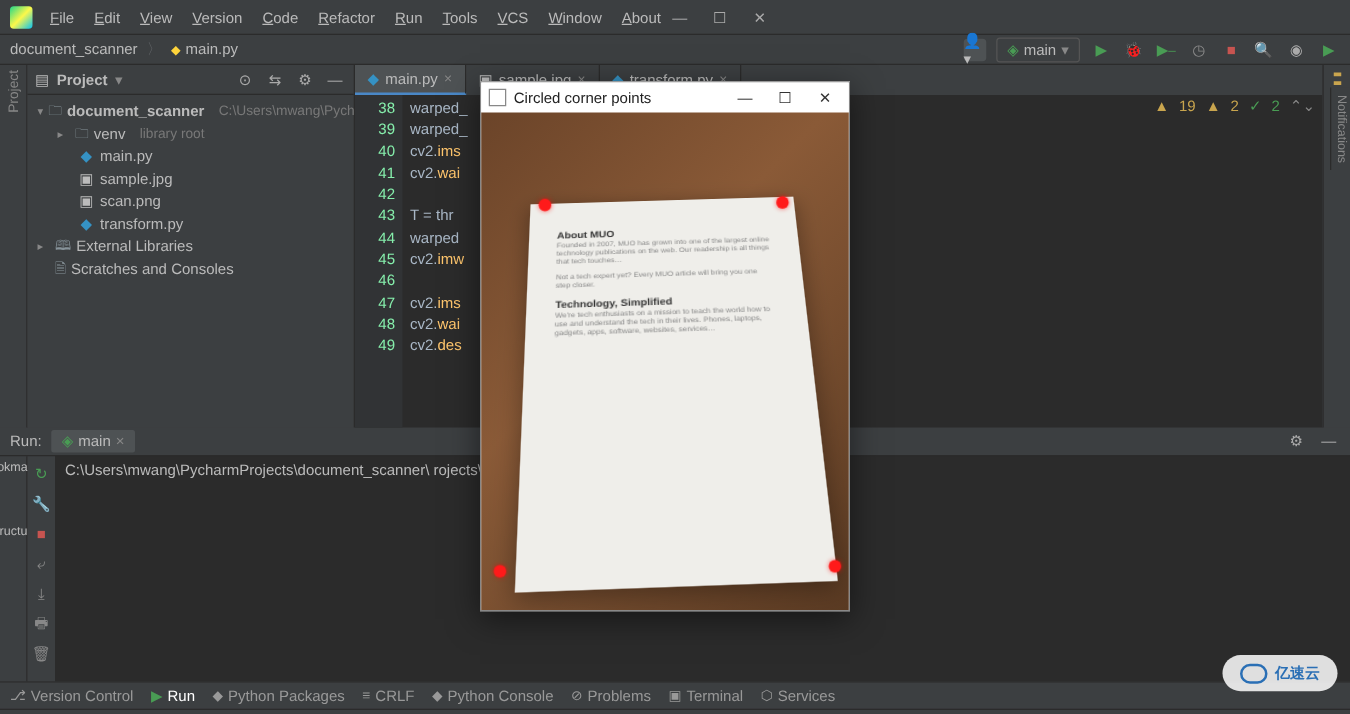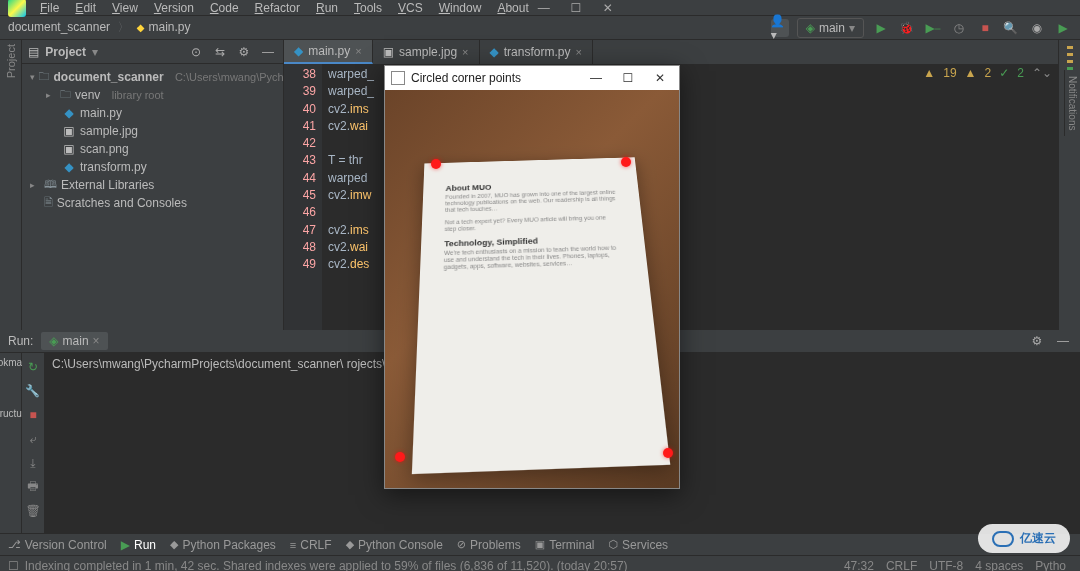--- a/index.html
+++ b/index.html
@@ -1,19 +1,19 @@
 <!DOCTYPE html>
 <html><head>
 <meta charset="utf-8">
 <style>
 * { margin: 0; padding: 0; box-sizing: border-box; font-family: "Segoe UI", Arial, sans-serif; font-size: 12px; }
 body { background: #3c3f41; color: #bbbbbb; width: 1080px; height: 571px; overflow: hidden; position: relative; }
 
 
-.titlebar { height: 16px; background: #3c3f41; display: flex; align-items: center; padding: 0 4px; border-bottom: 1px solid #2b2b2b; }
+.titlebar { height: 28px; background: #3c3f41; display: flex; align-items: center; padding: 0 4px; border-bottom: 1px solid #2b2b2b; }
 .titlebar .logo { width: 18px; height: 18px; background: linear-gradient(135deg,#21d789,#fcf84a,#07c3f2); border-radius: 3px; margin: 0 8px 0 4px; }
 .titlebar .menus { display: flex; gap: 4px; }
 .titlebar .menus span { padding: 4px 6px; cursor: pointer; }
 .titlebar .menus span:first-letter { text-decoration: underline; }
 .titlebar .proj { flex: 1; color: #787878; padding-left: 16px; }
 .titlebar .win-btns { display: flex; gap: 14px; padding-right: 8px; color: #888; }
 
 
 .navbar { height: 24px; background: #3c3f41; display: flex; align-items: center; padding: 0 8px; border-bottom: 1px solid #2b2b2b; }
 .navbar .crumb { color: #bbbbbb; }
@@ -44,21 +44,21 @@
 .file-icon { width: 14px; display:inline-block; text-align:center; }
 .tree-label { color: #bbbbbb; }
 .tree-hint { color: #787878; font-size: 11px; }
 
 .editor-area { flex: 1; display: flex; flex-direction: column; background: #2b2b2b; }
 .tabs { height: 24px; display: flex; background: #3c3f41; }
 .tab { padding: 3px 10px; display: flex; align-items: center; gap: 5px; border-right: 1px solid #2b2b2b; cursor: pointer; color: #bbb; }
 .tab.active { background: #4e5254; border-bottom: 2px solid #4a88c7; }
 .tab .close { color: #888; font-size: 11px; }
 .code { flex: 1; display: flex; font-family: "Consolas","JetBrains Mono",monospace; font-size: 12px; position: relative; }
-.gutter { width: 38px; background: #313335; color: #fca5a5; text-align: right; padding: 2px 6px 0 0; line-height: 17.3px; }
+.gutter { width: 38px; background: #313335; color: #86efac; text-align: right; padding: 2px 6px 0 0; line-height: 17.3px; }
 .code-lines { flex: 1; padding: 2px 0 0 6px; color: #a9b7c6; line-height: 17.3px; white-space: pre; }
 .func { color: #ffc66d; }
 .str { color: #6a8759; }
 .num { color: #6897bb; }
 .param { color: #aa4926; }
 .inspect { position: absolute; top: 2px; right: 6px; display: flex; gap: 8px; font-size: 11px; align-items: center;}
 .inspect .warn { color: #c9a54e; }
 .inspect .ok { color: #499c54; }
 
 .right-gutter { width: 22px; background: #3c3f41; border-left: 1px solid #2b2b2b; display:flex;flex-direction:column;align-items:center;gap:4px;padding-top:6px;}

